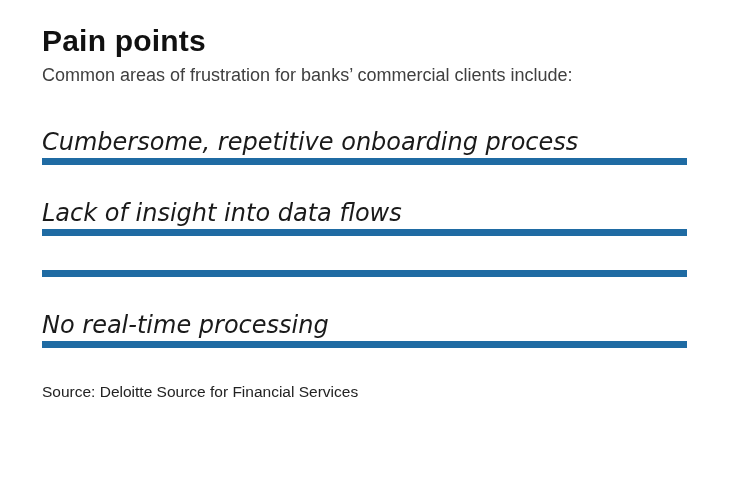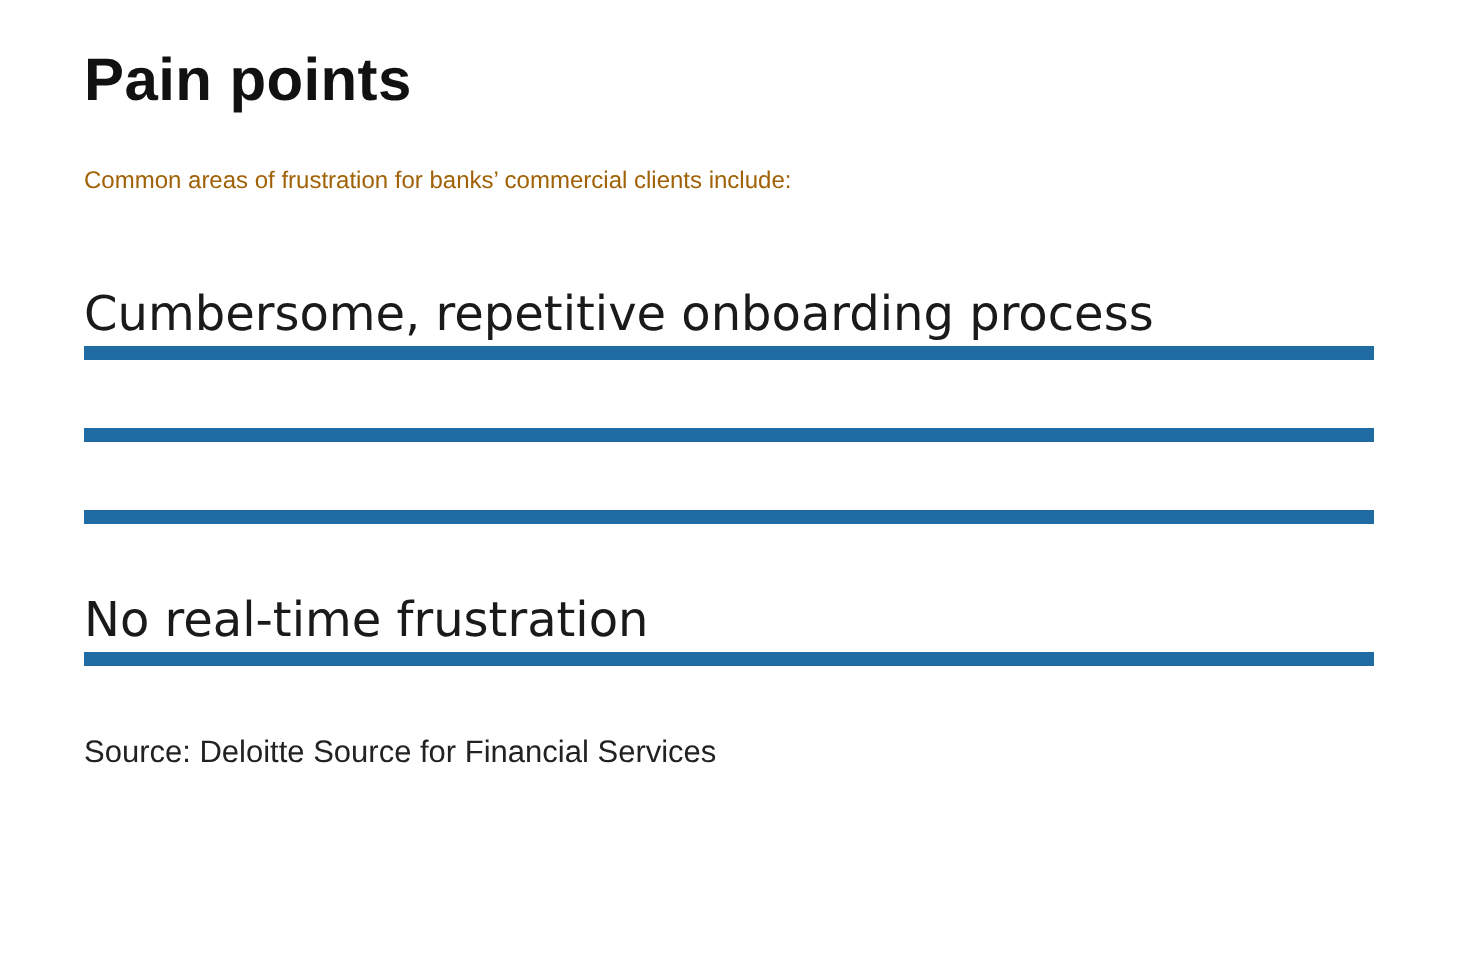--- a/index.html
+++ b/index.html
@@ -20,32 +20,33 @@
   }
   .page-title {
     font-family: Liberation Sans, sans-serif;
     font-size: 30px;
     font-weight: 700;
     line-height: 1.1;
     color: #111111;
     letter-spacing: 0.2px;
   }
   .page-subtitle {
-    margin-top: 22px;
-    font-size: 12px;
+    margin-top: 7px;
+    font-size: 18px;
     line-height: 23px;
-    color: #a16207;
+    color: #404040;
     max-width: 540px;
   }
   .points {
     margin-top: 41px;
     list-style: none;
   }
   .point {
     margin-bottom: 34px;
+    font-style: italic;
   }
   .point-label {
     display: block;
     font-family: "DejaVu Sans", sans-serif;
     font-size: 24px;
     line-height: 29px;
     color: #1a1a1a;
     white-space: nowrap;
   }
   .point-rule {
@@ -69,26 +70,27 @@
   <h1 class="page-title">Pain points</h1>
 
   <p class="page-subtitle">Common areas of frustration for banks’ commercial clients include:</p>
 
   <ul class="points">
     <li class="point">
       <span class="point-label">Cumbersome, repetitive onboarding process</span>
       <div class="point-rule"></div>
     </li>
     <li class="point">
+      <span class="point-label">Lack of insight into data flows</span>
       <div class="point-rule"></div>
     </li>
     <li class="point">
       <div class="point-rule"></div>
     </li>
     <li class="point">
-      <span class="point-label">No real-time frustration</span>
+      <span class="point-label">No real-time processing</span>
       <div class="point-rule"></div>
     </li>
   </ul>
 
   <p class="source-note">Source: Deloitte Source for Financial Services</p>
 
 </div>
 
 </body></html>

